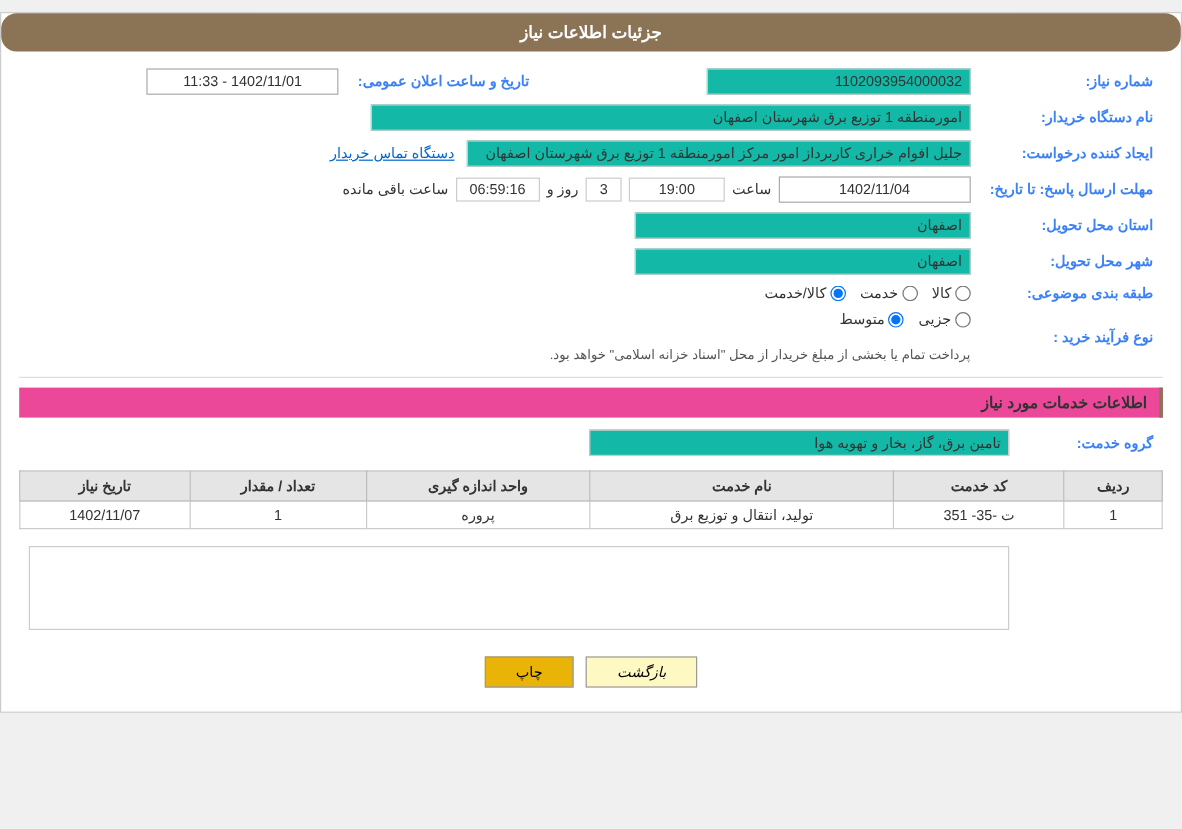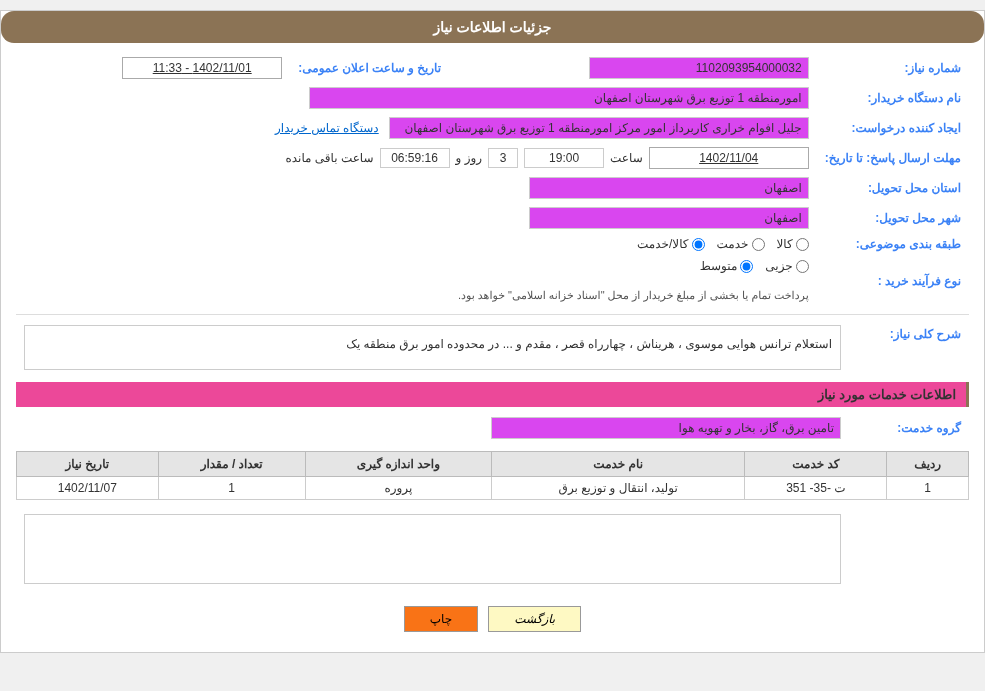--- a/index.html
+++ b/index.html
@@ -43,38 +43,37 @@
       white-space: nowrap;
       text-align: right;
       width: 120px;
       font-weight: bold;
     }
     .value-cell {
       text-align: right;
     }
     .input-box {
       border: 1px solid #ccc;
-      background: #d946ef;
+      background: #14b8a6;
       padding: 3px 6px;
       min-height: 22px;
       display: inline-block;
       min-width: 200px;
       text-align: right;
     }
     .input-box-wide {
       min-width: 380px;
     }
     .date-box {
       border: 1px solid #aaa;
       background: #fff;
       padding: 3px 6px;
       min-width: 160px;
       text-align: center;
       display: inline-block;
-      text-decoration: underline;
     }
     .blue-link {
       color: #0066cc;
       text-decoration: underline;
       cursor: pointer;
     }
     .radio-group {
       display: flex;
       gap: 12px;
       align-items: center;
@@ -130,21 +129,21 @@
     }
     .btn {
       padding: 5px 25px;
       border: 1px solid #999;
       cursor: pointer;
       font-family: Tahoma, Arial, sans-serif;
       font-size: 12px;
       background: #e8e8e8;
     }
     .btn-print {
-      background: #f97316;
+      background: #eab308;
     }
     .btn-back {
       background: #fef9c3;
       font-style: italic;
     }
     .separator {
       border: none;
       border-top: 1px solid #ddd;
       margin: 6px 0;
     }
@@ -269,30 +268,20 @@
             </div>
             <div style="margin-top:4px; font-size:11px; color:#555;">پرداخت تمام یا بخشی از مبلغ خریدار از محل "اسناد خزانه اسلامی" خواهد بود.</div>
           </div>
         </td>
       </tr>
     </tbody>
       </table>
 
     <hr class="separator">
 
-    <table class="info-table">
-      <tbody>
-          <tr>
-        <td class="label-cell" style="vertical-align:top; padding-top:6px;">شرح کلی نیاز:</td>
-        <td>
-          <div class="notes-box" style="min-height:45px;">استعلام ترانس هوایی موسوی ، هریناش ، چهارراه قصر ، مقدم و ... در محدوده امور برق منطقه یک</div>
-        </td>
-      </tr>
-    </tbody>
-      </table>
 
     <div class="section-title">اطلاعات خدمات مورد نیاز</div>
 
     <table class="info-table">
       <tbody>
           <tr>
         <td class="label-cell">گروه خدمت:</td>
         <td>
           <span class="input-box" style="min-width:350px;">تامین برق، گاز، بخار و تهویه هوا</span>
         </td>

